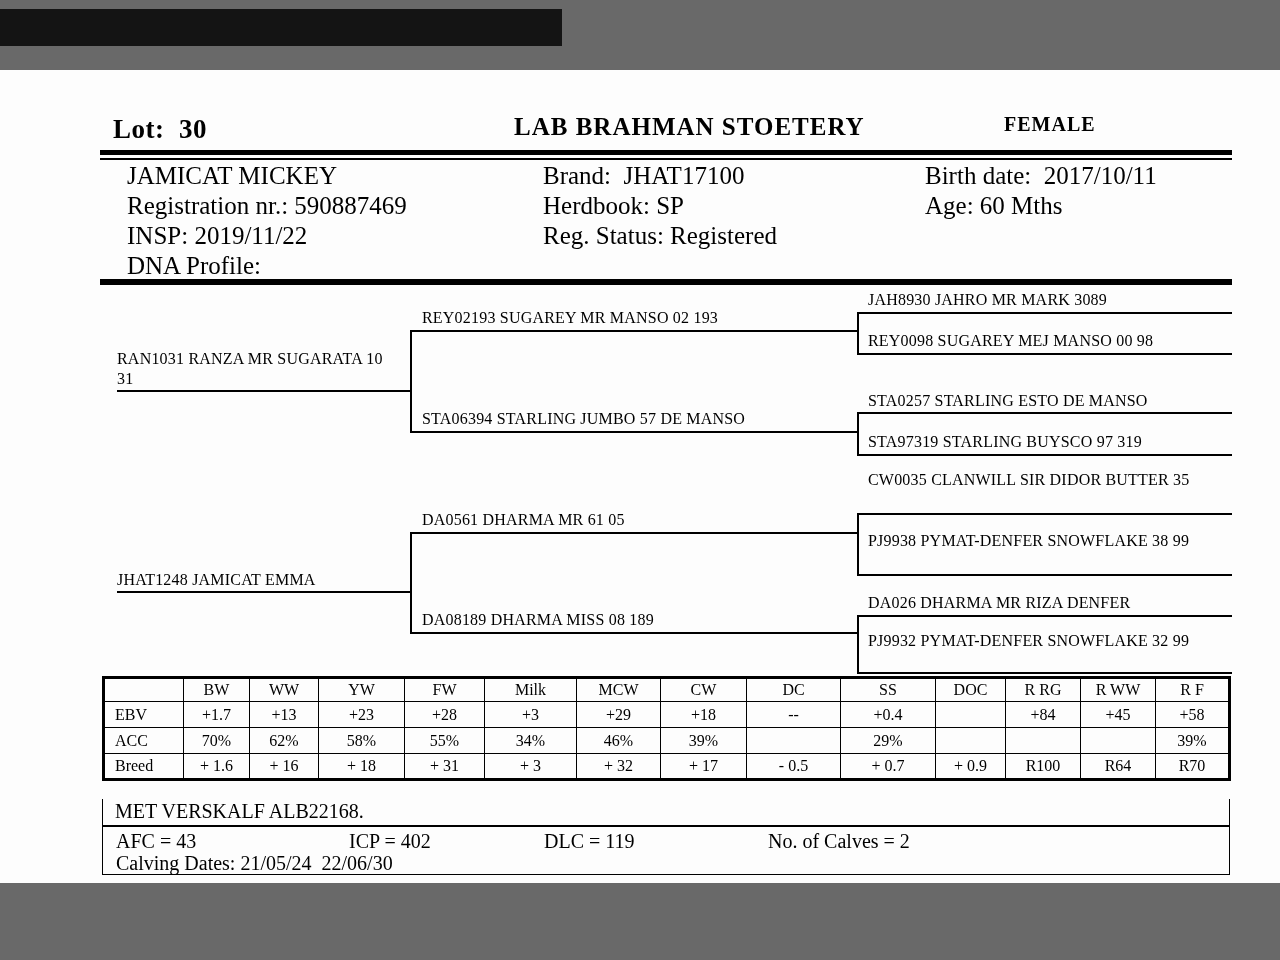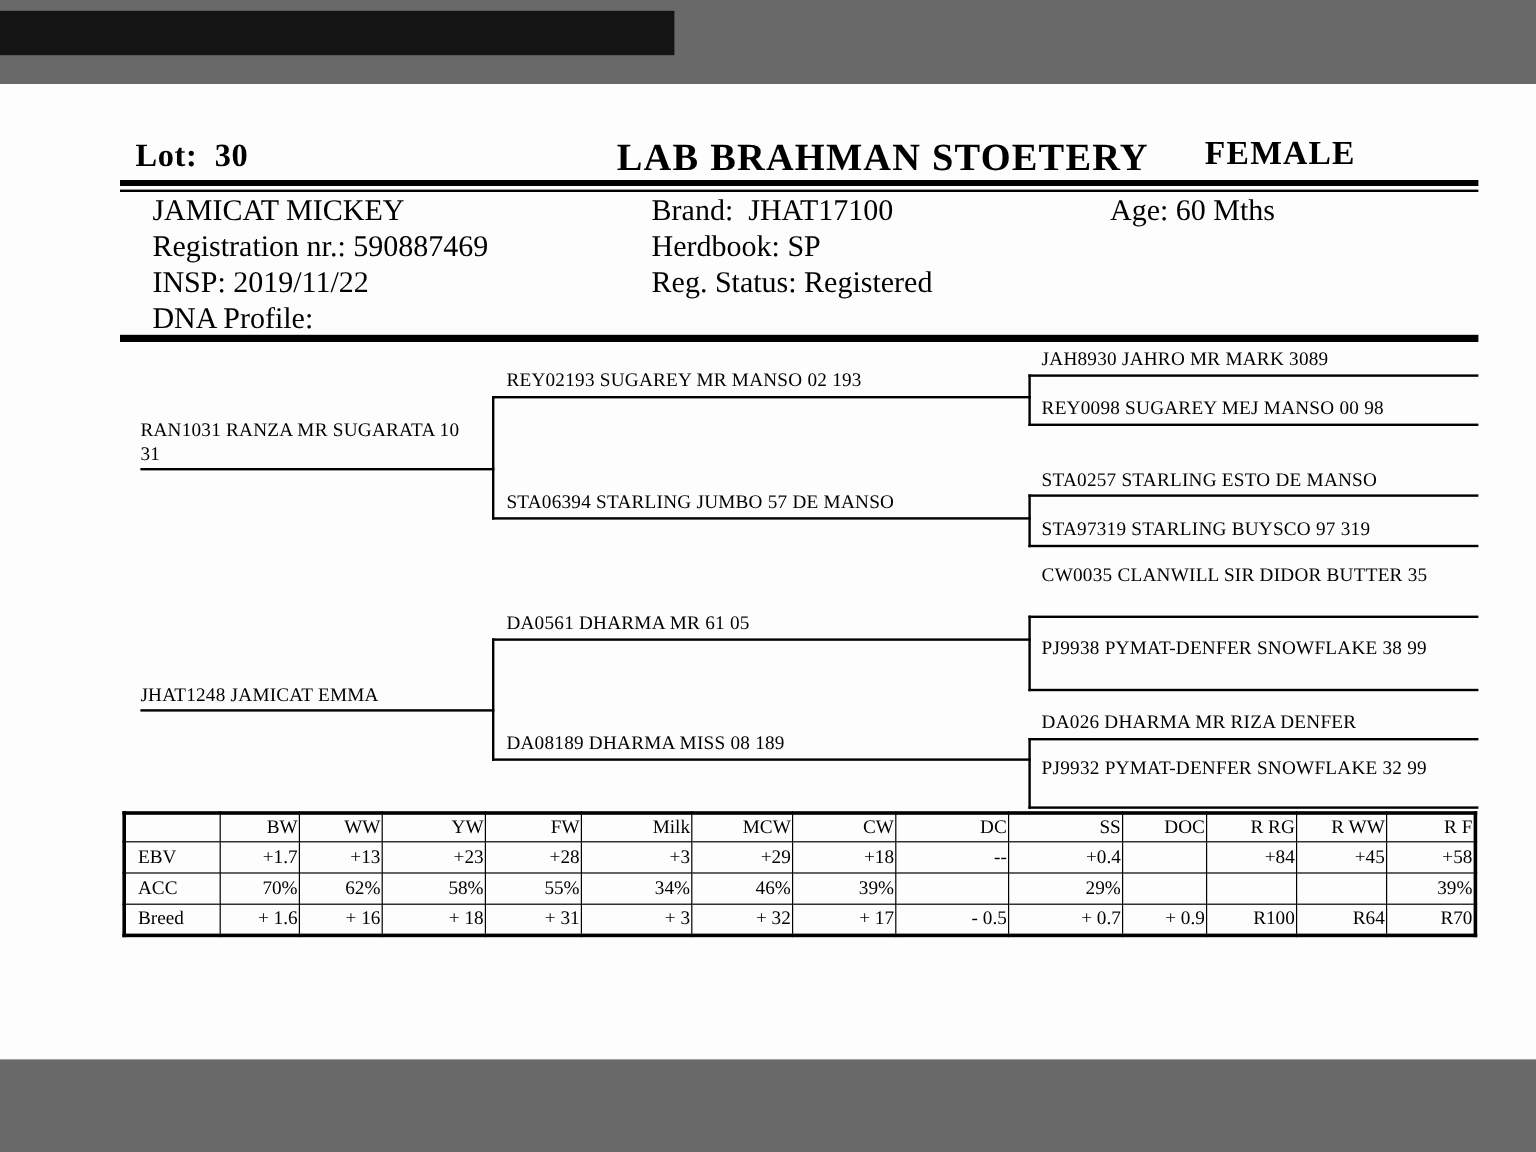--- a/index.html
+++ b/index.html
@@ -8,39 +8,39 @@
   .screen { position:relative; width:1280px; height:960px; overflow:hidden;padding-left:28px; }
   .top-band { position:absolute; left:0; top:0; width:1280px; height:70px; background:#696969; }
   .top-black { position:absolute; left:0; top:9px; width:562px; height:37px; background:#141414; }
   .bottom-band { position:absolute; left:0; top:883px; width:1280px; height:77px; background:#696969; }
   .page { position:absolute; left:0; top:70px; width:1280px; height:813px; background:#fdfdfd; }
   .abs { position:absolute; }
   .pre { white-space:pre; }
 
   
   .hdr-lot   { left:113px; top:44px;  font-size:27px; font-weight:bold; letter-spacing:0.5px; }
-  .hdr-title { left:514px; top:43px;  font-size:32px; font-weight:bold; letter-spacing:1px; }
-  .hdr-sex   { left:1004px; top:43px; font-size:28px; font-weight:bold; letter-spacing:1px; }
+  .hdr-title { left:514px; top:43px;  font-size:25px; font-weight:bold; letter-spacing:1px; }
+  .hdr-sex   { left:1004px; top:43px; font-size:20px; font-weight:bold; letter-spacing:1px; }
   .rule-hdr  { left:100px; top:80px; width:1132px; height:10px; border-top:5px solid #000; border-bottom:2px solid #000; }
   .rule-mid  { left:100px; top:209px; width:1132px; height:6px; background:#000; }
 
   
   .info { font-size:25px; line-height:30px; }
   .info-col1 { left:127px; top:91px; }
   .info-col2 { left:543px; top:91px; }
   .info-col3 { left:925px; top:91px; }
 
   
   .ped-name  { position:absolute; font-size:16px; line-height:20px; letter-spacing:0.2px; }
   .ped-hline { position:absolute; height:2px; background:#000; }
   .ped-vline { position:absolute; width:2px;  background:#000; }
 
   
   .ebv-table { position:absolute; left:102px; top:606px; width:1128px; border-collapse:collapse; border:3px solid #000; table-layout:fixed; font-size:16px; }
-  .ebv-table th, .ebv-table td { border:1px solid #000; text-align:right; font-weight:normal; padding:2px 1px; height:26px; vertical-align:middle; }
+  .ebv-table th, .ebv-table td { border:1px solid #000; text-align:center; font-weight:normal; padding:2px 1px; height:26px; vertical-align:middle; }
   .ebv-table thead th { height:22px; }
   .ebv-table .lbl { text-align:left; padding-left:10px; }
 
   
   .notes-box { position:absolute; left:102px; top:729px; width:1128px; height:76px; border:1px solid #000; border-top:none; font-size:20px; }
   .note-row  { width:100%; height:28px; border-bottom:2px solid #000; padding-left:12px; padding-top:1px; }
   .stat      { position:absolute; top:31px; }
   .stat-afc    { left:13px; }
   .stat-icp    { left:246px; }
   .stat-dlc    { left:441px; }
@@ -68,20 +68,21 @@
       <div class="pre">Registration nr.: 590887469</div>
       <div class="pre">INSP: 2019/11/22</div>
       <div class="pre">DNA Profile:</div>
     </div>
     <div class="abs info info-col2">
       <div class="pre">Brand:  JHAT17100</div>
       <div class="pre">Herdbook: SP</div>
       <div class="pre">Reg. Status: Registered</div>
     </div>
     <div class="abs info info-col3">
+      <div class="pre">Birth date:  2017/10/11</div>
       <div class="pre">Age: 60 Mths</div>
     </div>
     <div class="abs rule-mid"></div>
 
     <div>
 
       <div class="ped-name" style="left:117px; top:279px; width:280px;">RAN1031 RANZA MR SUGARATA 10 31</div>
       <div class="ped-name" style="left:117px; top:500px; width:290px;">JHAT1248 JAMICAT EMMA</div>
 
       <div class="ped-name" style="left:422px; top:238px; width:430px;">REY02193 SUGAREY MR MANSO 02 193</div>
@@ -201,18 +202,26 @@
           <td>- 0.5</td>
           <td>+ 0.7</td>
           <td>+ 0.9</td>
           <td>R100</td>
           <td>R64</td>
           <td>R70</td>
         </tr>
       </tbody>
     </table>
 
+    <div class="notes-box">
+      <div class="note-row pre">MET VERSKALF ALB22168.</div>
+      <div class="stat stat-afc pre">AFC = 43</div>
+      <div class="stat stat-icp pre">ICP = 402</div>
+      <div class="stat stat-dlc pre">DLC = 119</div>
+      <div class="stat stat-calves pre">No. of Calves = 2</div>
+      <div class="calving-row pre">Calving Dates: 21/05/24  22/06/30</div>
+    </div>
 
   </div>
 
   <div class="bottom-band"></div>
 
 </div>
 
 </body></html>

